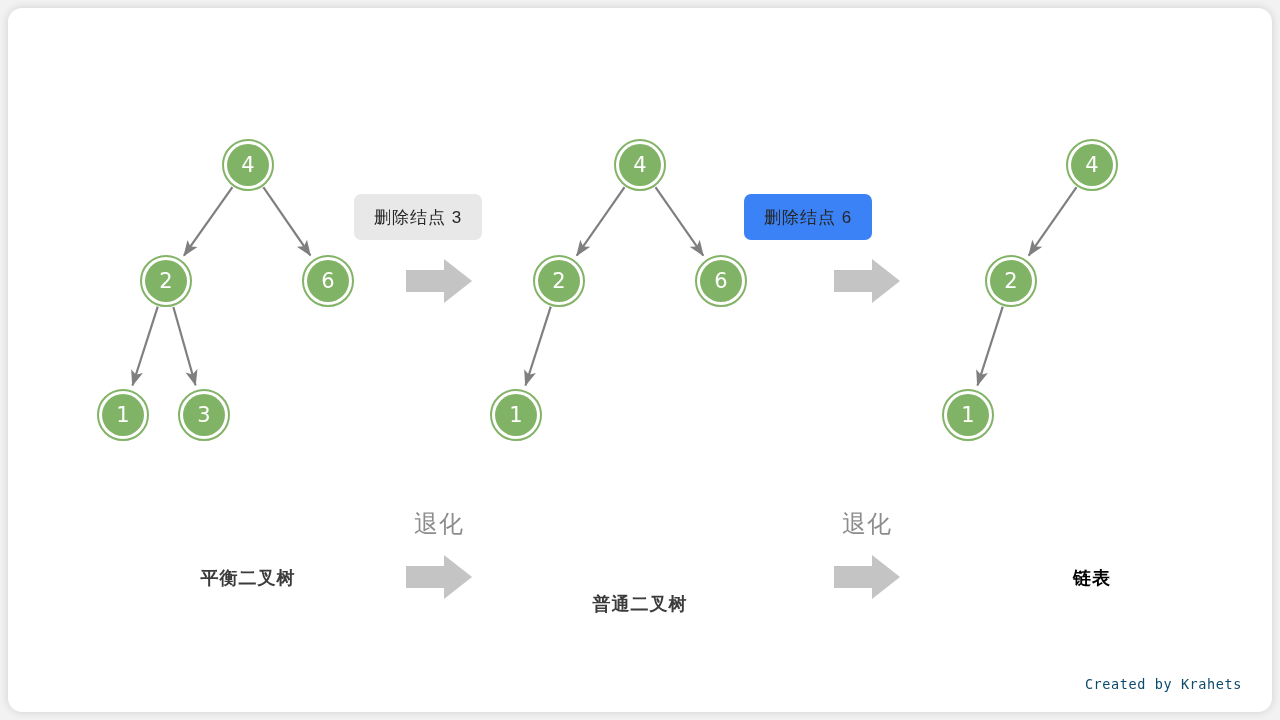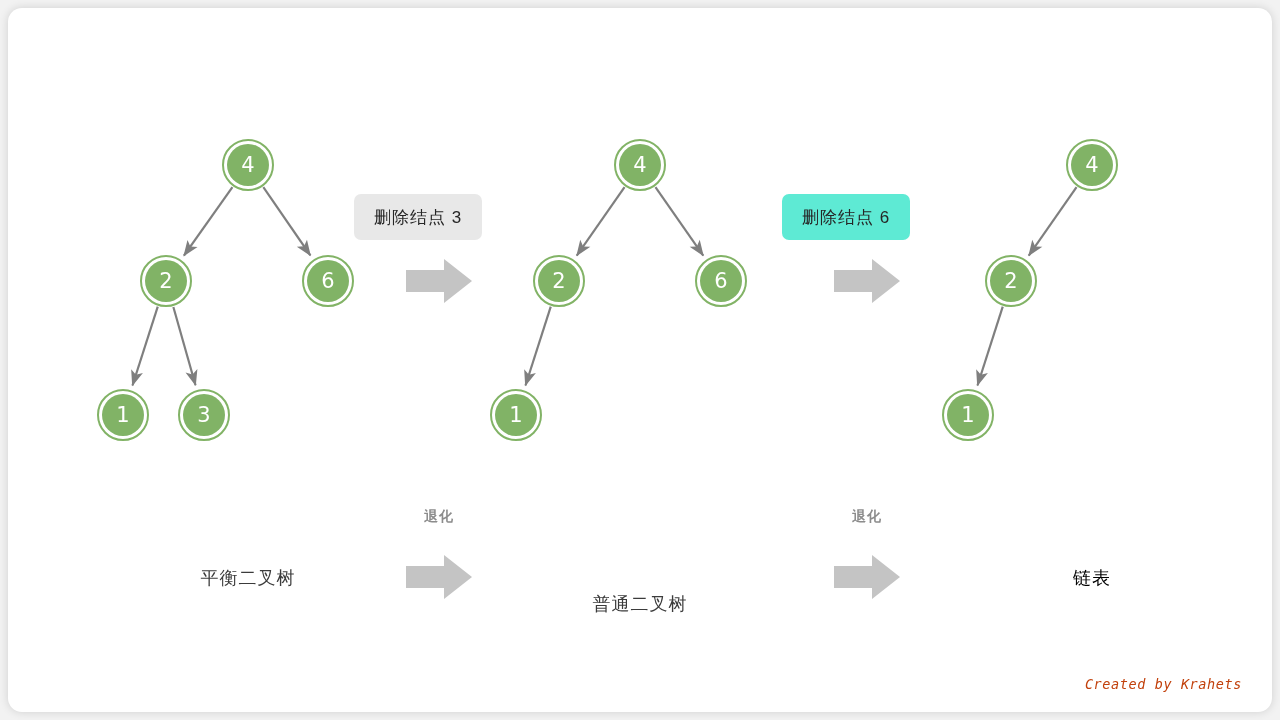--- a/index.html
+++ b/index.html
@@ -78,51 +78,50 @@
     letter-spacing: 1px;
     white-space: nowrap;
     box-sizing: border-box;
     padding: 0 20px;
     height: 46px;
   }
   .caption {
     position: absolute;
     color: #3b3b3b;
     font-size: 18px;
-    font-weight: normal;
+    font-weight: bold;
     white-space: nowrap;
     letter-spacing: 1px;
     text-align: center;
     transform: translateX(-50%);
   }
   .degrade-label {
     position: absolute;
     color: #8c8c8c;
-    font-size: 14px;
-    font-weight: bold;
+    font-size: 24px;
+    font-weight: normal;
     white-space: nowrap;
     letter-spacing: 1px;
     transform: translateX(-50%);
   }
   .block-arrow {
     position: absolute;
     width: 66px;
     height: 46px;
     transform: translate(-50%, -50%);
   }
   .watermark {
     position: absolute;
     right: 38px;
     bottom: 28px;
-    color: #c2410c;
+    color: #0c4a6e;
     font-size: 13.5px;
     font-family: "DejaVu Sans Mono", "Liberation Mono", monospace;
     letter-spacing: 0.6px;
     white-space: nowrap;
-    font-style: italic;
   }
 </style>
 </head>
 <body>
 
 <div id="canvas">
   <div class="card"></div>
 
   <svg class="edges" viewBox="0 0 1280 720">
     <defs>
@@ -176,21 +175,21 @@
       </div>
       <div class="node" style="left: 1011px; top: 281px; border-color: rgb(130, 179, 102);">
         <div class="inner" style="background: rgb(129, 179, 102); color: rgb(255, 255, 255);">2</div>
       </div>
       <div class="node" style="left: 968px; top: 415px; border-color: rgb(130, 179, 102);">
         <div class="inner" style="background: rgb(129, 179, 102); color: rgb(255, 255, 255);">1</div>
       </div>
     </div>
   <div id="tags-layer">
       <div class="tag" style="left: 354px; top: 194px; background: rgb(232, 232, 232); color: rgb(38, 38, 38);">删除结点  3</div>
-      <div class="tag" style="left: 782px; top: 194px; background: #5eead4; color: rgb(38, 38, 38);">删除结点  6</div>
+      <div class="tag" style="left: 744px; top: 194px; background: #3b82f6; color: rgb(38, 38, 38);">删除结点  6</div>
     </div>
   <div id="arrows-layer">
       <div class="block-arrow" style="left: 439px; top: 281px;"><svg width="66" height="46" viewBox="0 0 66 46">
           <path d="M0,12 L38,12 L38,1 L66,23 L38,45 L38,34 L0,34 Z" fill="#c4c4c4"></path>
         </svg></div>
       <div class="block-arrow" style="left: 867px; top: 281px;"><svg width="66" height="46" viewBox="0 0 66 46">
           <path d="M0,12 L38,12 L38,1 L66,23 L38,45 L38,34 L0,34 Z" fill="#c4c4c4"></path>
         </svg></div>
       <div class="block-arrow" style="left: 439px; top: 577px;"><svg width="66" height="46" viewBox="0 0 66 46">
           <path d="M0,12 L38,12 L38,1 L66,23 L38,45 L38,34 L0,34 Z" fill="#c4c4c4"></path>

